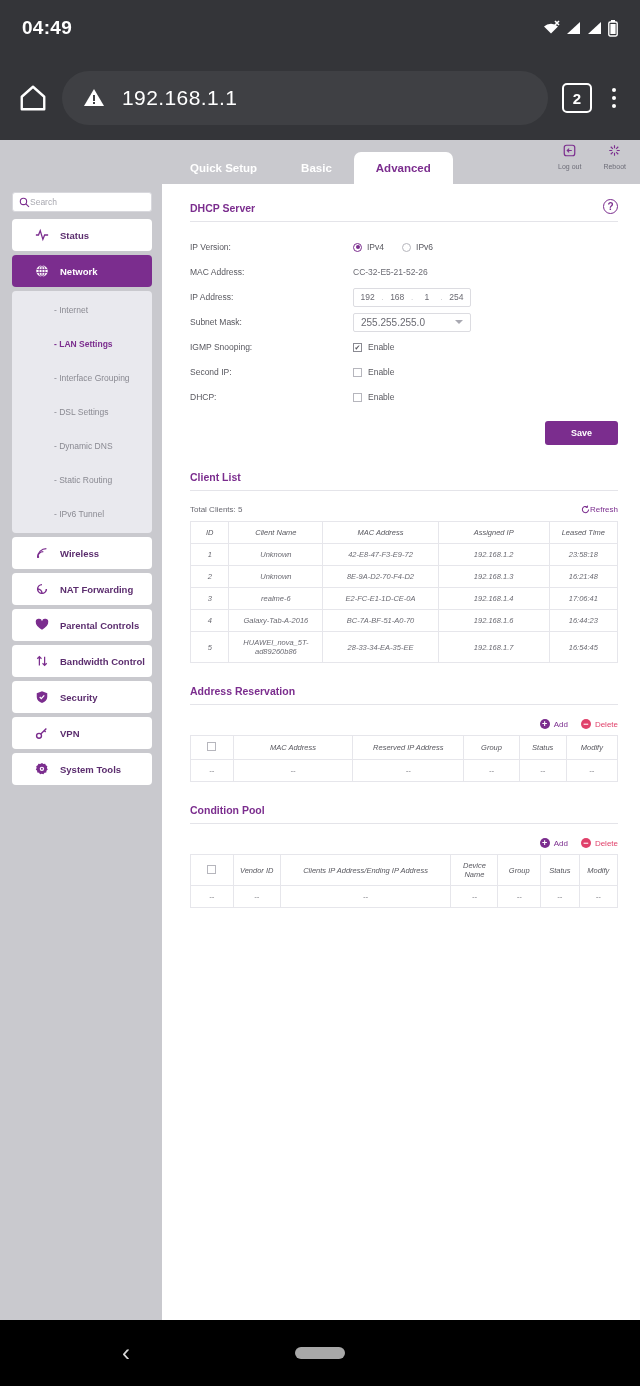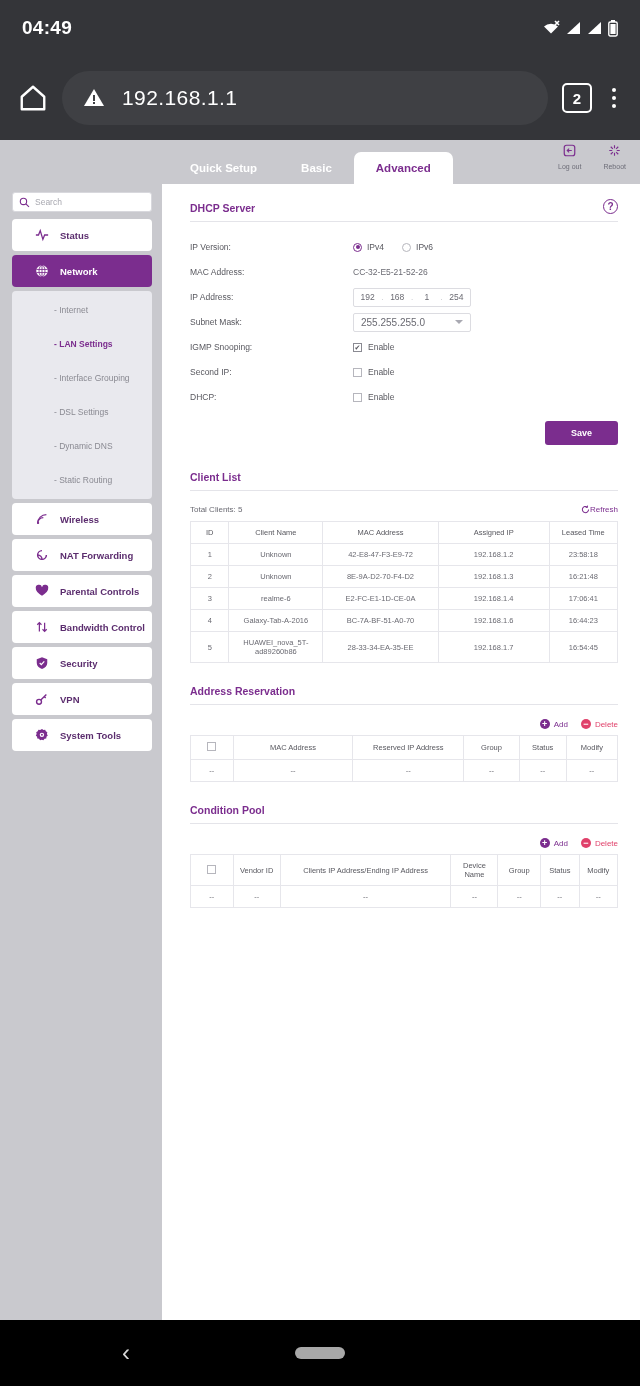--- a/index.html
+++ b/index.html
@@ -54,21 +54,21 @@
   }
   .topbar-action { text-align:center; color:#6d6d78; }
   .topbar-action .lbl { font-size:7px; display:block; margin-top:1px; }
 
   .body-area { display:flex; height:1136px; }
 
   
   .sidebar { width:162px; padding:8px 10px 0 12px; flex-shrink:0; }
   .search-box {
     height:20px; background:#fff; border:1px solid #d8d8dd; border-radius:3px;
-    display:flex; align-items:center; padding:0 6px; gap:5px; margin-bottom:7px;
+    display:flex; align-items:center; padding:0 6px; margin-bottom:7px;
   }
   .search-box .ph { font-size:8.5px; color:#a8a8b0; }
 
   .nav-item {
     height:32px; background:#fff; border-radius:4px; margin-bottom:4px;
     display:flex; align-items:center; padding-left:22px; gap:11px;
     font-size:9.5px; font-weight:bold; color:#5b2d6e;
   }
   .nav-item.active { background:#7B2D8E; color:#fff; }
   .nav-icon { width:15px; height:15px; display:flex; align-items:center; justify-content:center; }
@@ -136,21 +136,21 @@
   .tbl-meta .tot { font-size:8px; color:#6a6a72; }
   .refresh { display:flex; align-items:center; font-size:8px; color:#7B2D8E;justify-content:center; }
 
   .act-row { display:flex; justify-content:flex-end; gap:13px; margin-bottom:6px; }
   .act { display:flex; align-items:center; gap:4px; font-size:8px; color:#7B2D8E; }
   .act .circ { width:10px; height:10px; border-radius:50%; display:flex; align-items:center; justify-content:center; color:#fff; font-size:9px; font-weight:bold; line-height:1; }
   .circ.add { background:#7B2D8E; }
   .circ.del { background:#e0406a; }
   .act.del-lbl { color:#e0406a; }
 
-  table { width:100%; border-collapse:collapse; }
+  table { width:100%; border-collapse:collapse;font-style:italic; }
   th, td {
     border:1px solid #e6e6eb; font-size:7.5px; color:#6a6a72;
     text-align:center; padding:6px 2px; font-weight:normal;
   }
   th { color:#58585f; }
   .sec-block { margin-bottom:22px; }
 
   
   .nav-bar { height:66px; background:#000; display:flex; align-items:center; position:relative; }
   .nav-back { position:absolute; left:122px; color:#d6d6d6; font-size:24px; }
@@ -260,20 +260,21 @@
         <span>Network</span>
       </div>
 
       <div class="submenu">
         <div class="sub-item">- Internet</div>
         <div class="sub-item active">- LAN Settings</div>
         <div class="sub-item">- Interface Grouping</div>
         <div class="sub-item">- DSL Settings</div>
         <div class="sub-item">- Dynamic DNS</div>
         <div class="sub-item">- Static Routing</div>
+        <div class="sub-item">- IPv6 Tunnel</div>
       </div>
 
       <div class="nav-item">
         <span class="nav-icon">
           <svg width="14" height="14" viewBox="0 0 16 16">
               <g fill="none" stroke="#7B2D8E" stroke-width="1.4">
                 <path d="M3 13 A10 10 0 0 1 13 3"></path>
                 <path d="M3 13 A6.5 6.5 0 0 1 9.5 6.5"></path>
               </g>
               <circle cx="3.6" cy="12.6" r="1.2" fill="#7B2D8E"></circle>

